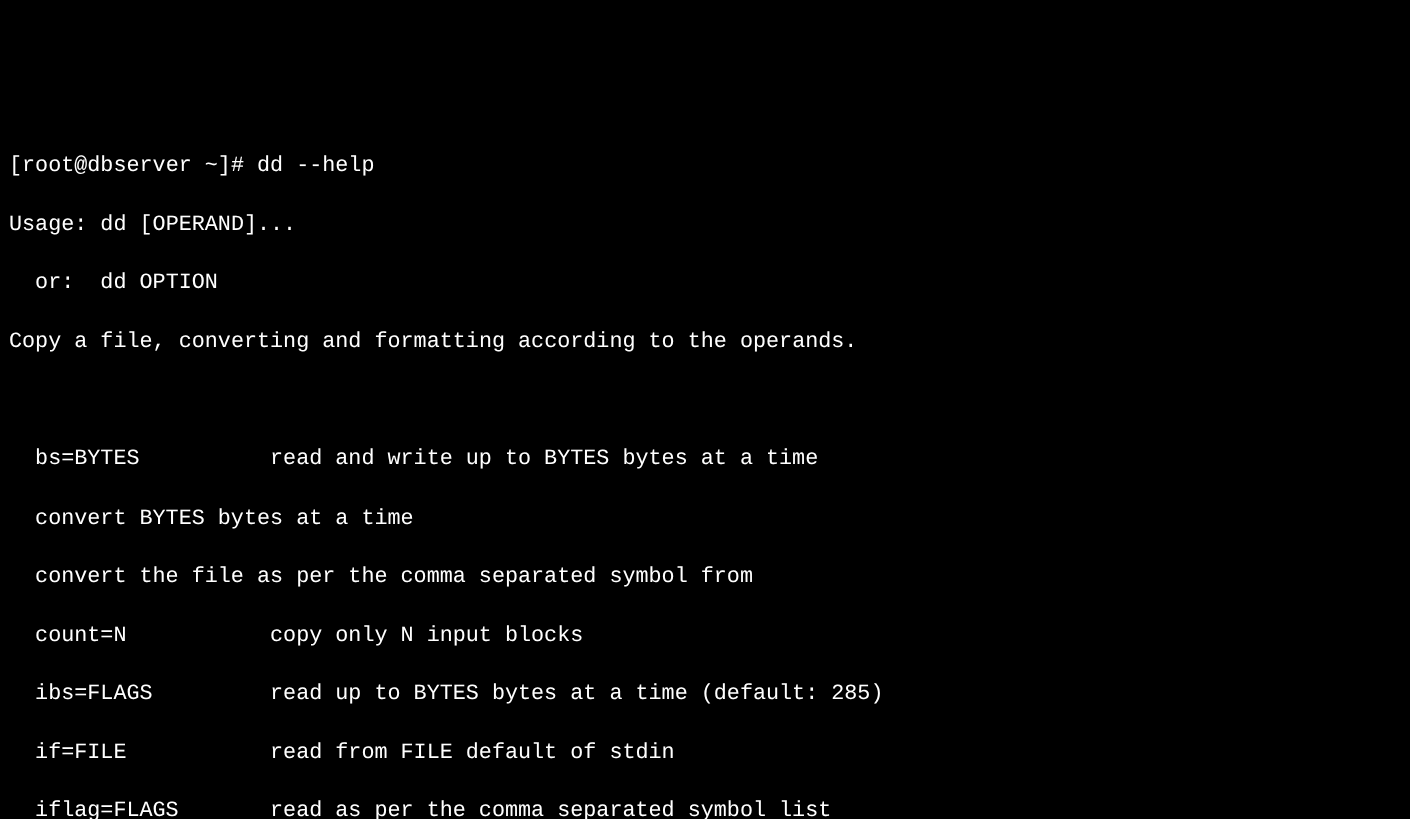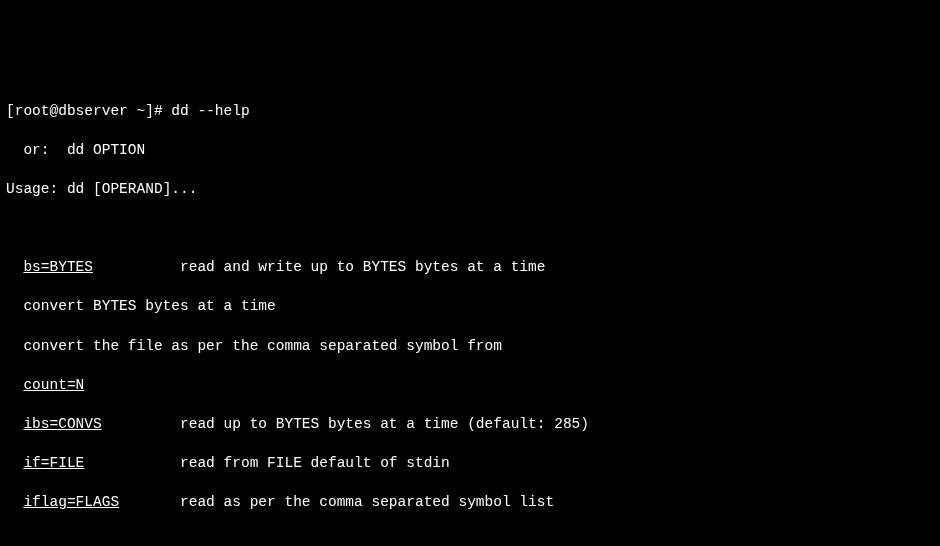--- a/index.html
+++ b/index.html
@@ -24,38 +24,38 @@
     }
     .operand-row {
       display: flex;
     }
     .indent1 {
       padding-left: 2ch;
     }
     .opcol {
       display: inline-block;
       width: 18ch;
-      text-decoration: underline;
     }
   </style>
 </head>
 <body>
 
 
 
 <div>
 <div class="prompt-line"><span>[root@dbserver ~]# </span><span>dd --help</span></div>
+<div>Usage: dd [OPERAND]...</div>
 <div>  or:  dd OPTION</div>
-<div>Usage: dd [OPERAND]...</div>
+<div>Copy a file, converting and formatting according to the operands.</div>
 <div>&nbsp;</div>
 <div class="operand-row indent1"><span class="opcol">bs=BYTES</span><span>read and write up to BYTES bytes at a time</span></div>
 <div class="operand-row indent1"><span>convert BYTES bytes at a time</span></div>
 <div class="operand-row indent1"><span>convert the file as per the comma separated symbol from</span></div>
-<div class="operand-row indent1"><span class="opcol">count=N</span></div>
-<div class="operand-row indent1"><span class="opcol">ibs=CONVS</span><span>read up to BYTES bytes at a time (default: 285)</span></div>
+<div class="operand-row indent1"><span class="opcol">count=N</span><span>copy only N input blocks</span></div>
+<div class="operand-row indent1"><span class="opcol">ibs=FLAGS</span><span>read up to BYTES bytes at a time (default: 285)</span></div>
 <div class="operand-row indent1"><span class="opcol">if=FILE</span><span>read from FILE default of stdin</span></div>
 <div class="operand-row indent1"><span class="opcol">iflag=FLAGS</span><span>read as per the comma separated symbol list</span></div>
 
 
 
 
 
 
 
 

